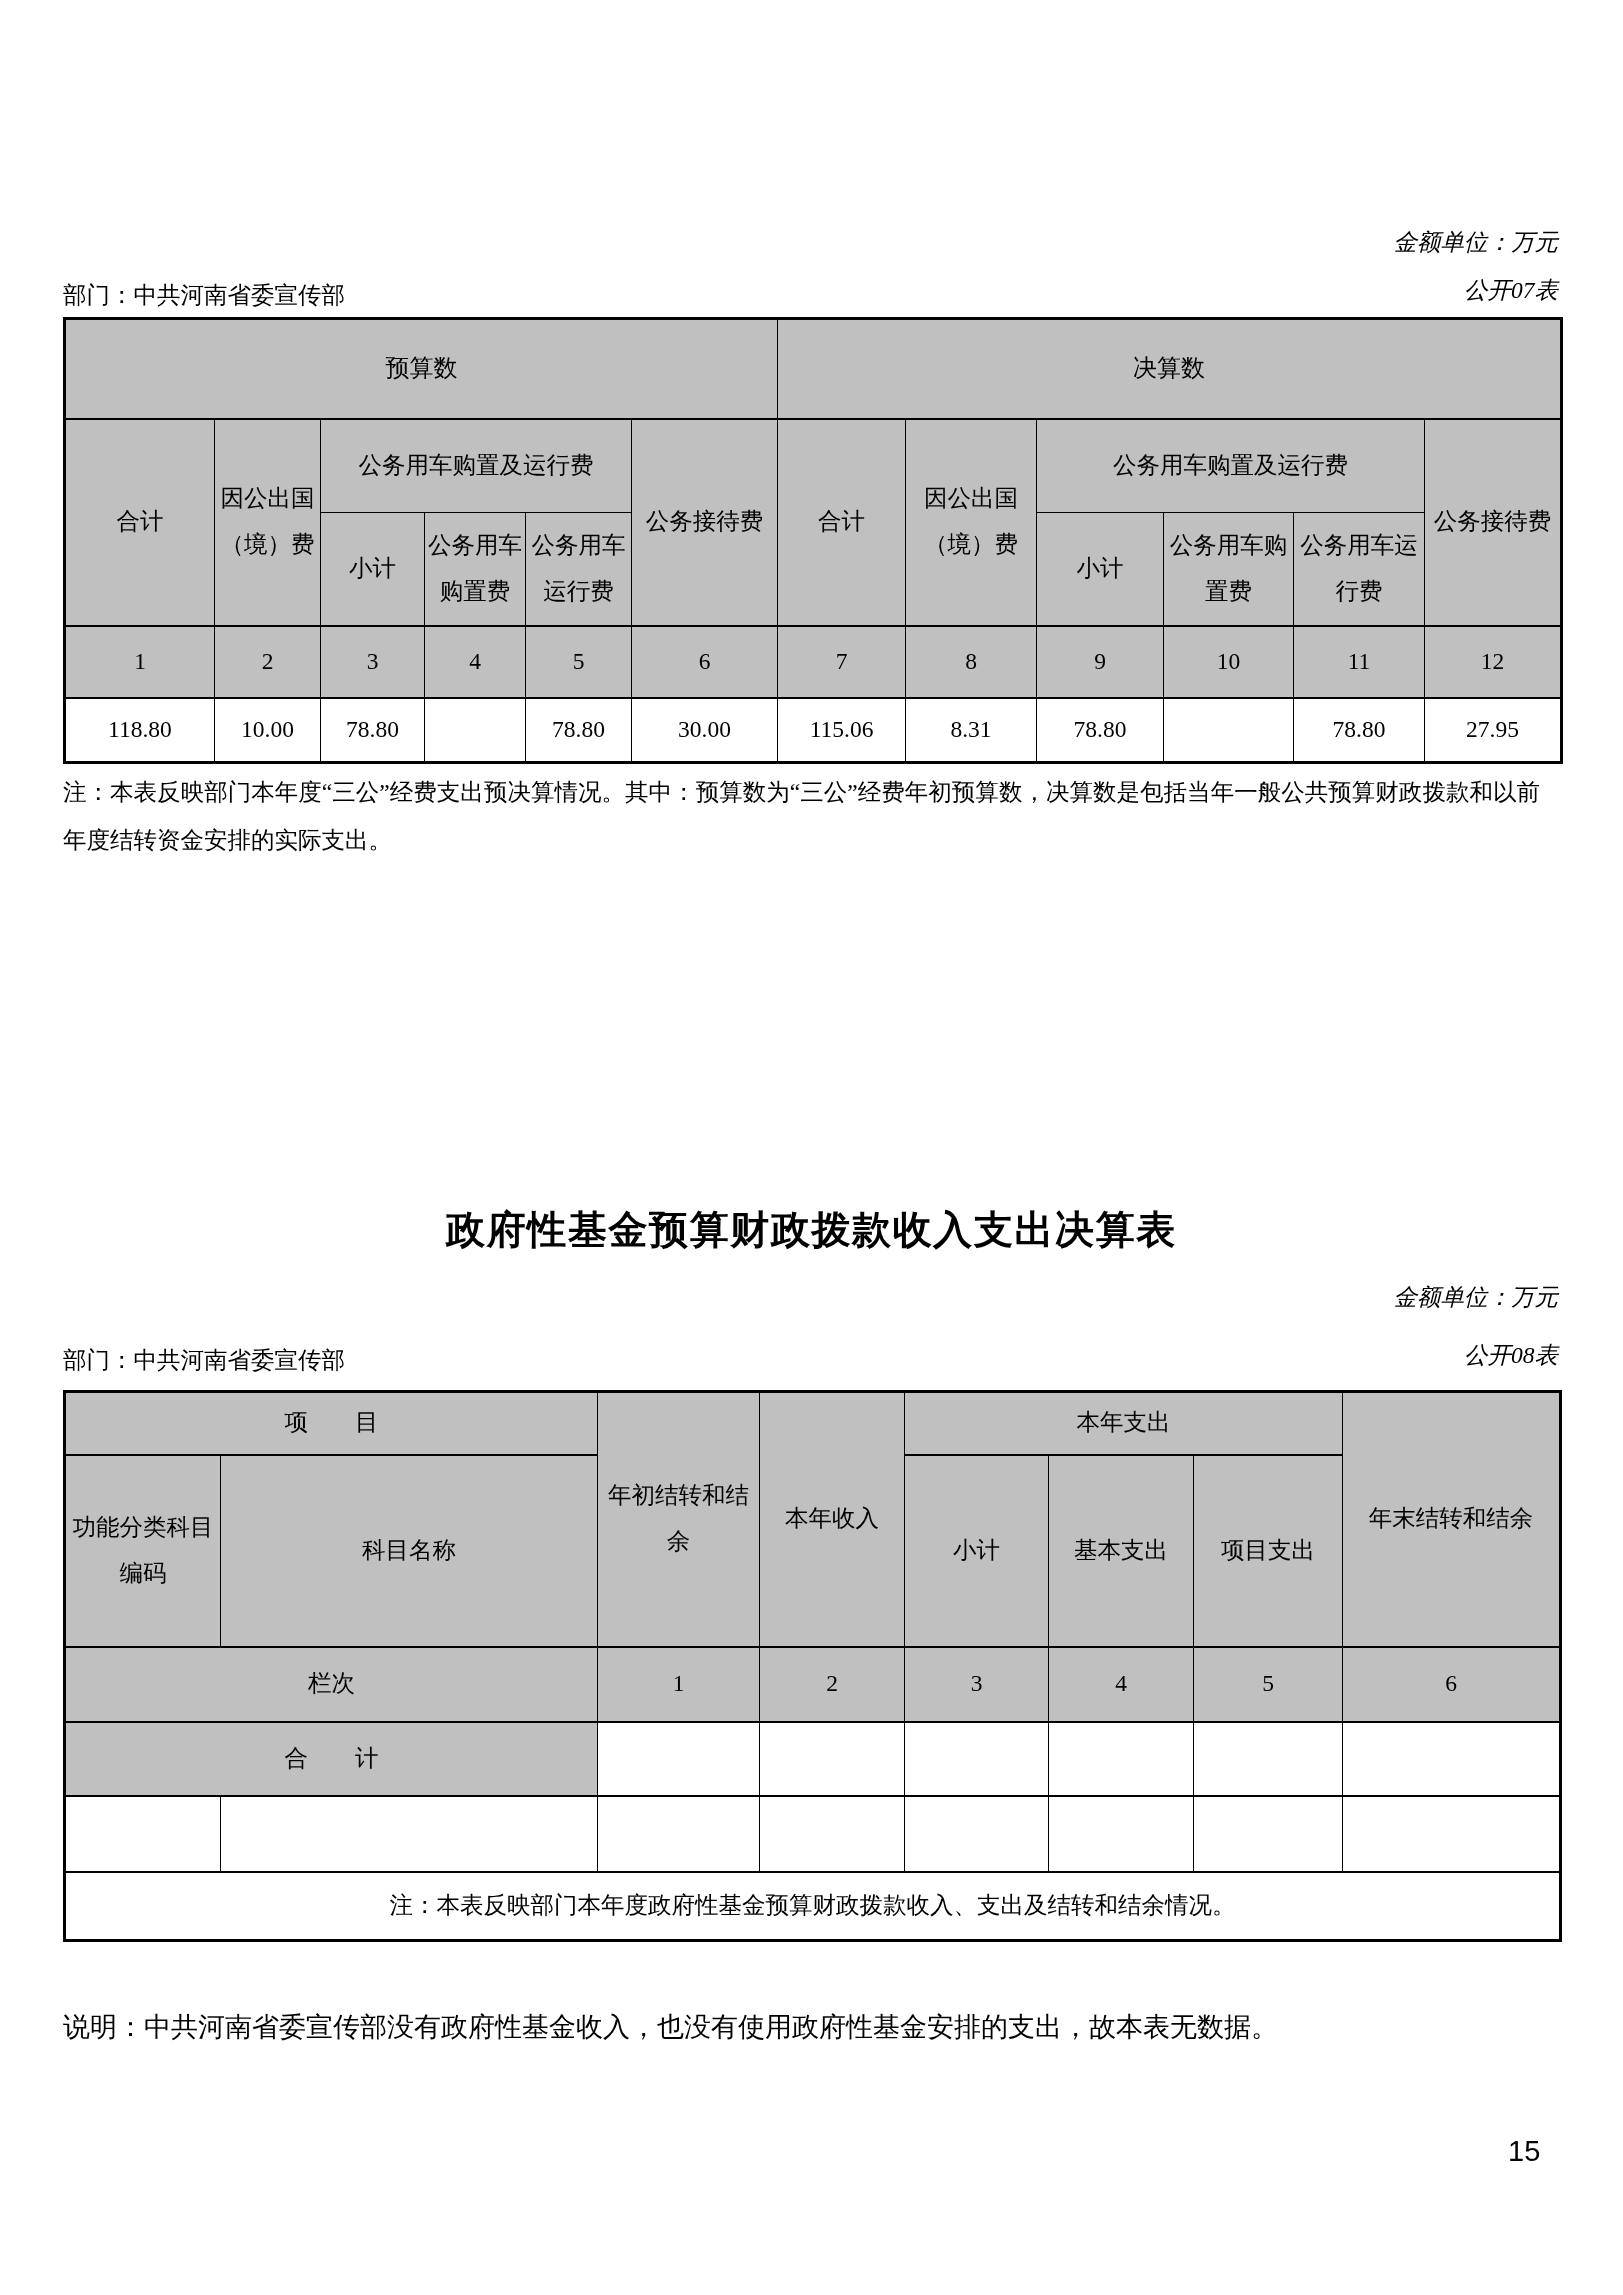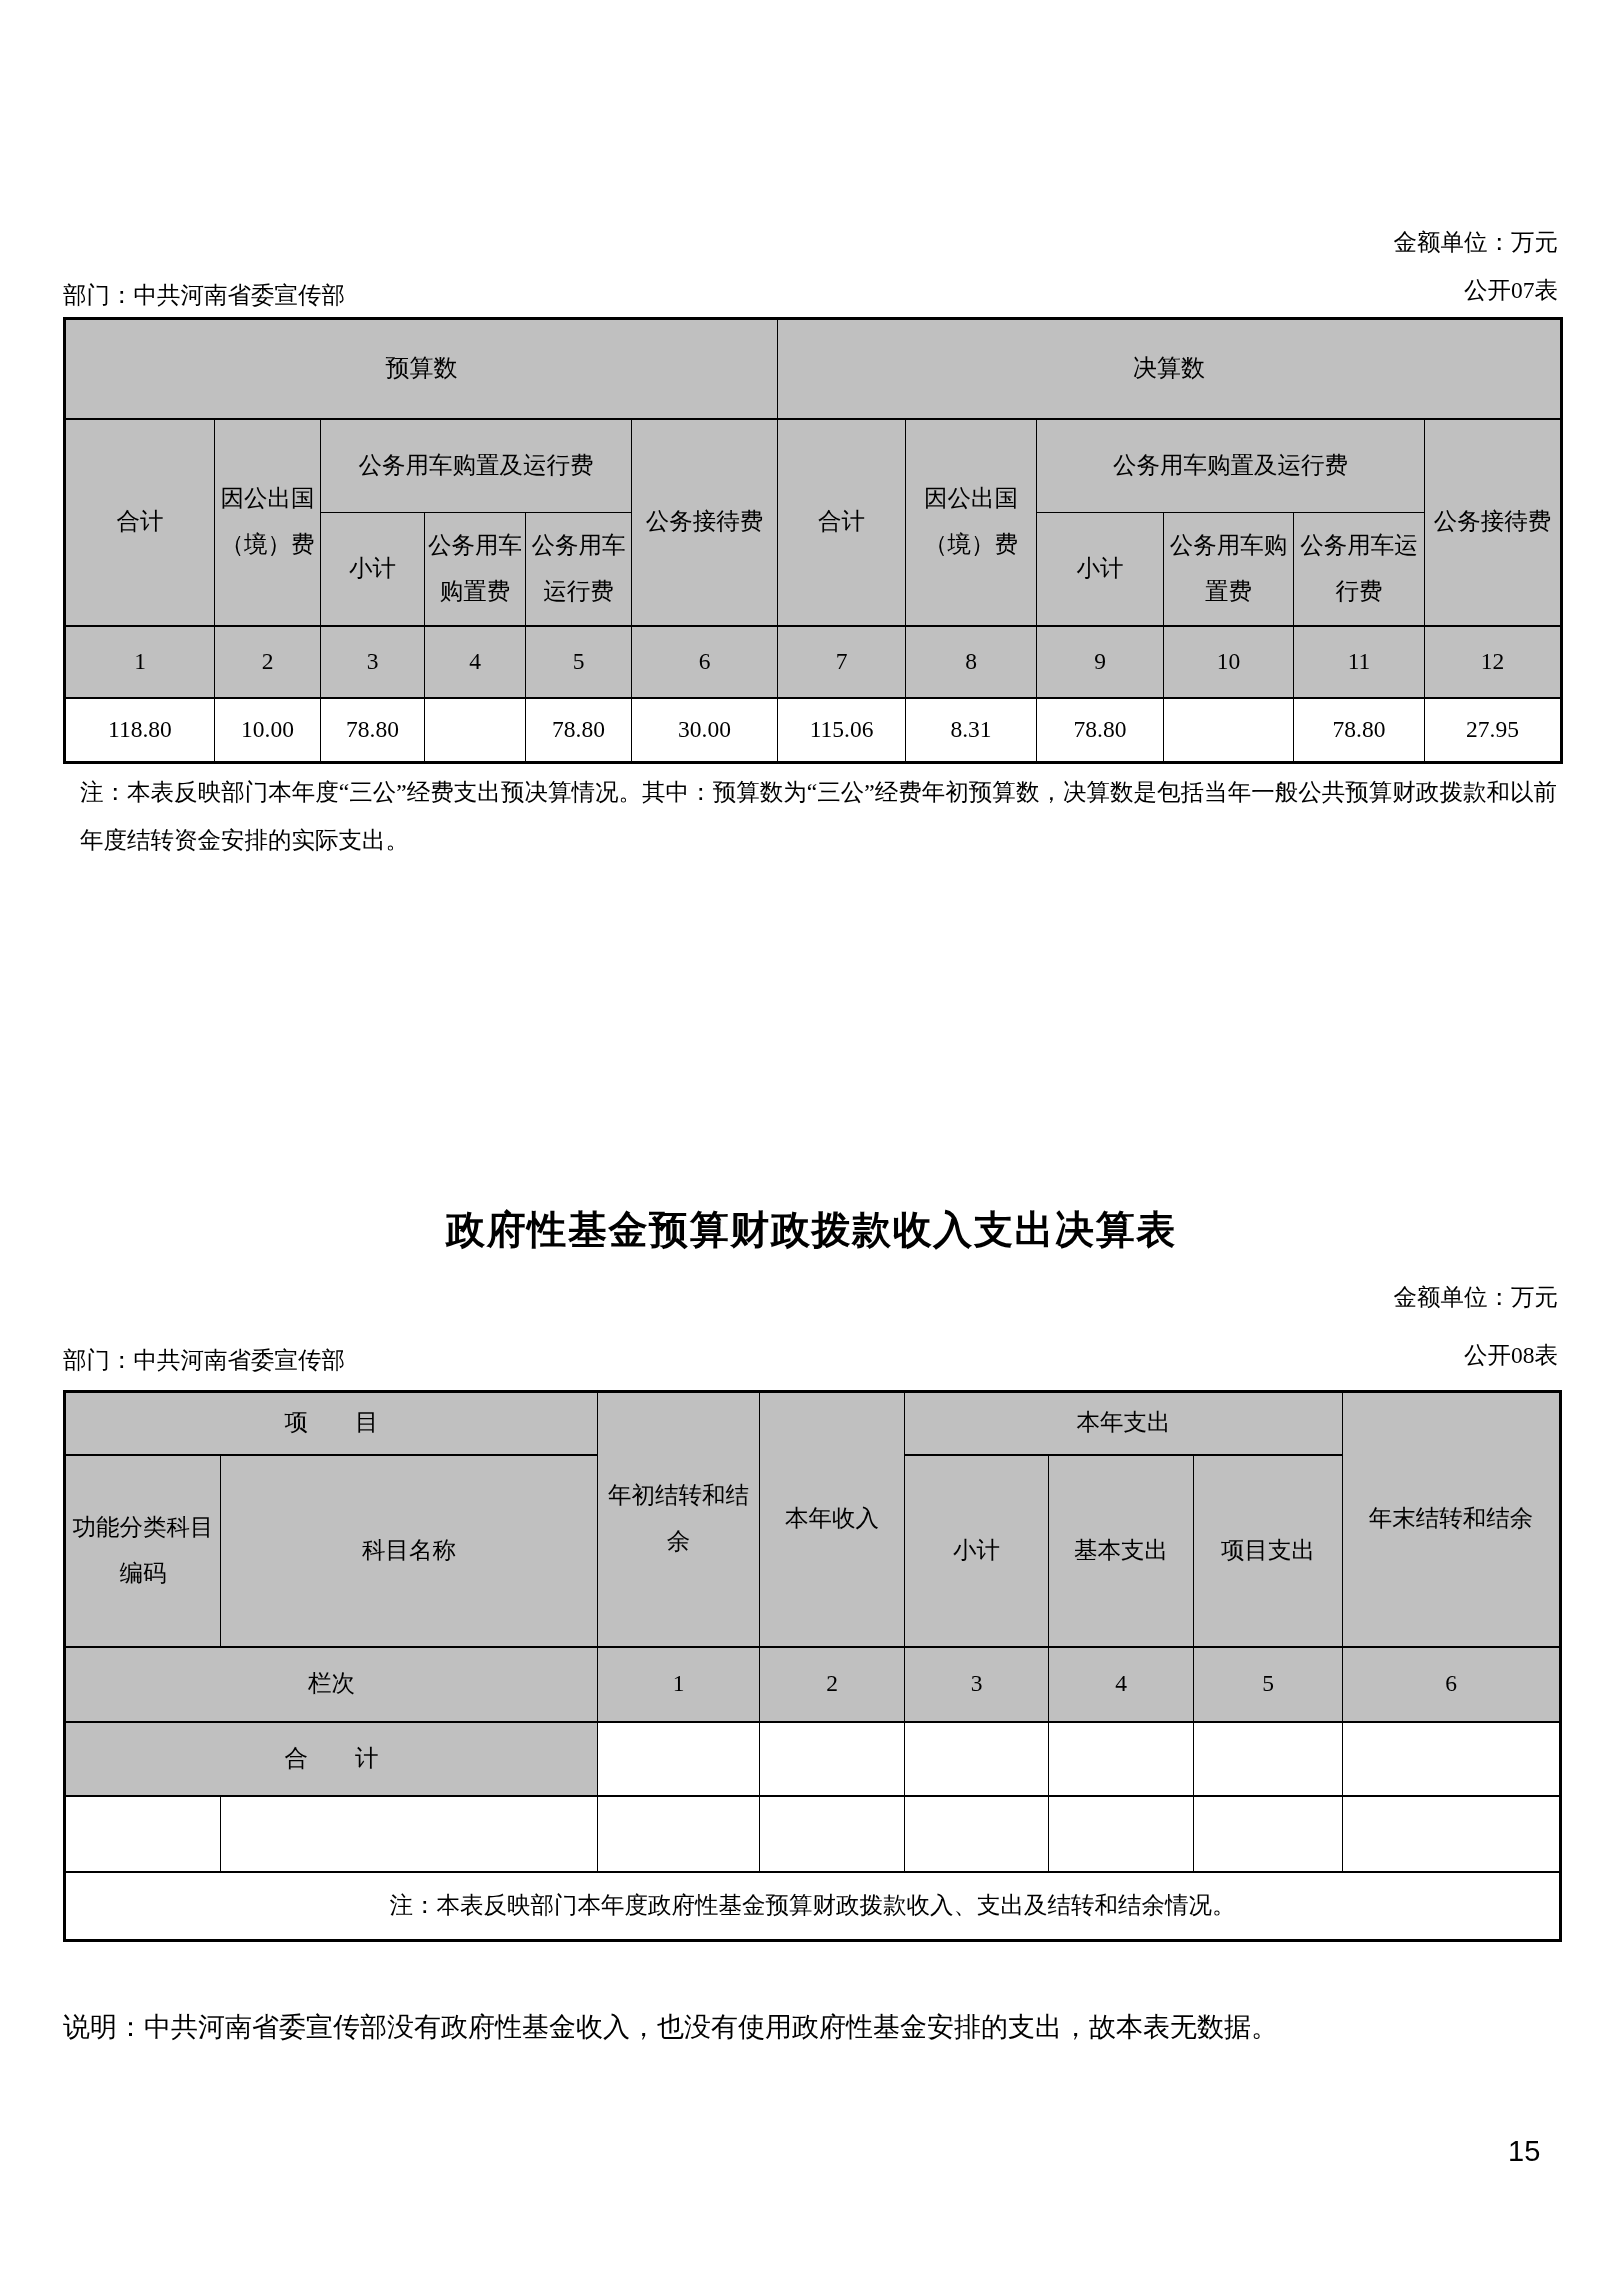--- a/index.html
+++ b/index.html
@@ -16,21 +16,21 @@
   .abs { position: absolute; }
   .doc-title {
     left: 0; width: 100%;
     text-align: center;
     font-weight: bold;
     font-size: 39px;
     letter-spacing: 1.6px;
     white-space: nowrap;
   }
   .meta { font-size: 23.5px; white-space: nowrap; }
-  .right-meta { text-align: right; }
+  .right-meta { text-align: right; font-style: italic; }
 
   table.sheet {
     position: absolute;
     border-collapse: collapse;
     table-layout: fixed;
     border: 3.2px solid #000;
   }
   table.sheet td {
     border: 1.6px solid #000;
     text-align: center;
@@ -135,21 +135,21 @@
       <td>115.06</td>
       <td>8.31</td>
       <td>78.80</td>
       <td></td>
       <td>78.80</td>
       <td>27.95</td>
     </tr>
   </tbody>
     </table>
 
-  <div class="abs note-block" style="left:80px; top:768px; width:1477px;">注：本表反映部门本年度“三公”经费支出预决算情况。其中：预算数为“三公”经费年初预算数，决算数是包括当年一般公共预算财政拨款和以前年度结转资金安排的实际支出。</div>
+  <div class="abs note-block" style="left:63px; top:768px; width:1477px;">注：本表反映部门本年度“三公”经费支出预决算情况。其中：预算数为“三公”经费年初预算数，决算数是包括当年一般公共预算财政拨款和以前年度结转资金安排的实际支出。</div>
 
   <div class="abs doc-title" style="top:1203px;">政府性基金预算财政拨款收入支出决算表</div>
 
   <div class="abs meta right-meta" style="top:1281px; right:65px;">金额单位：万元</div>
 
   <div class="abs meta" style="top:1344px; left:63px;">部门：中共河南省委宣传部</div>
 
   <div class="abs meta right-meta" style="top:1339px; right:65px;">公开08表</div>
 
   <table class="sheet" style="left:63px; top:1390px; width:1497px;">

